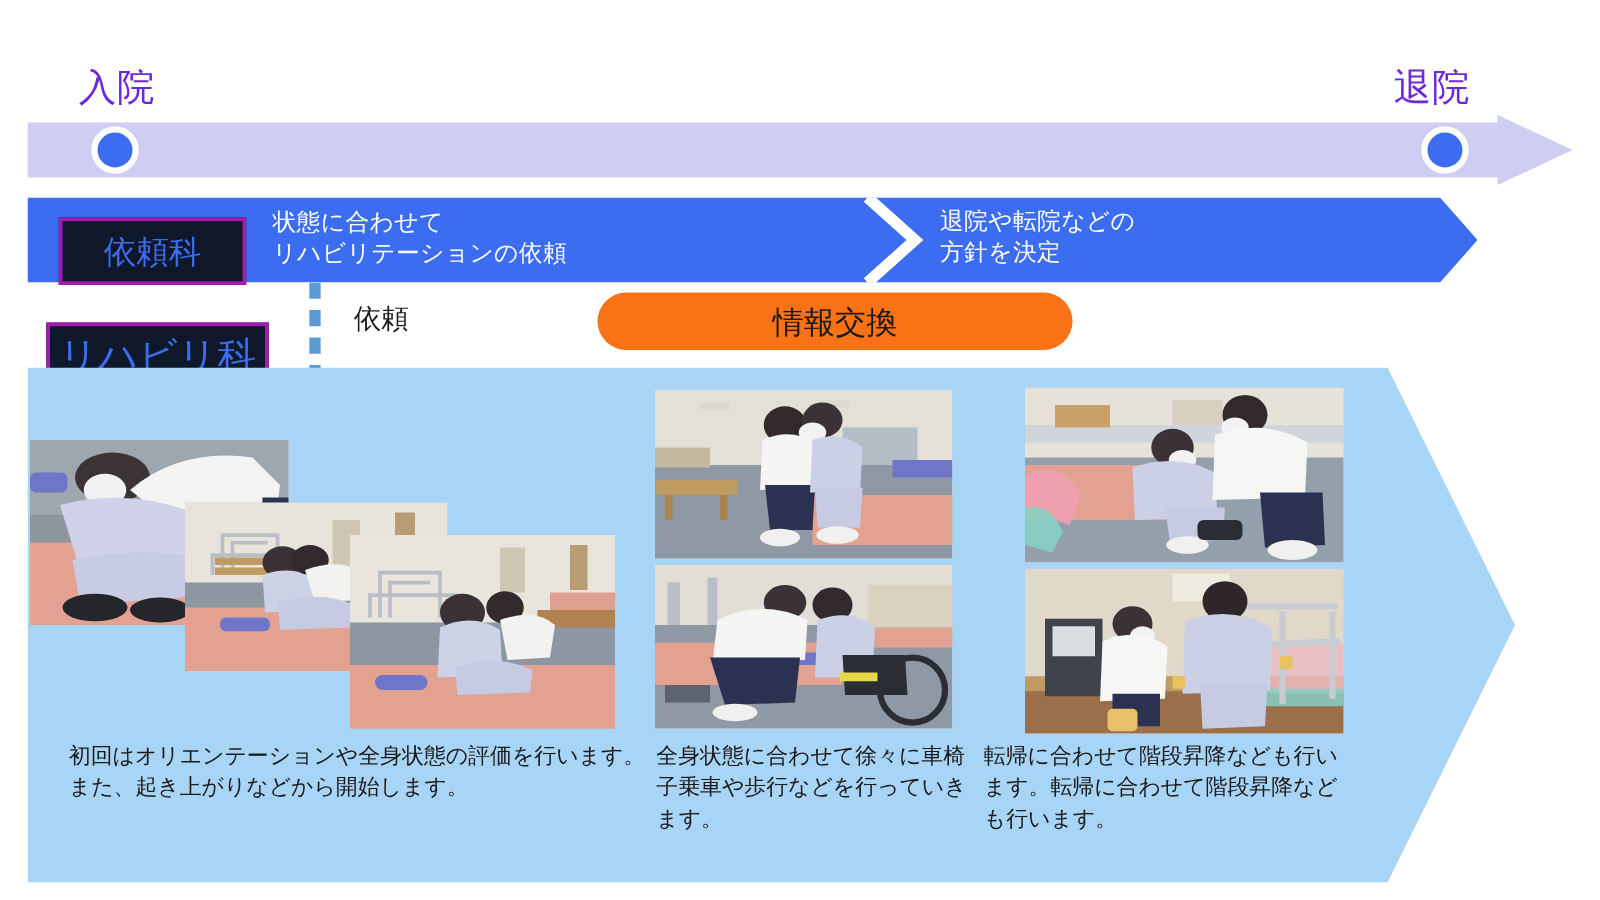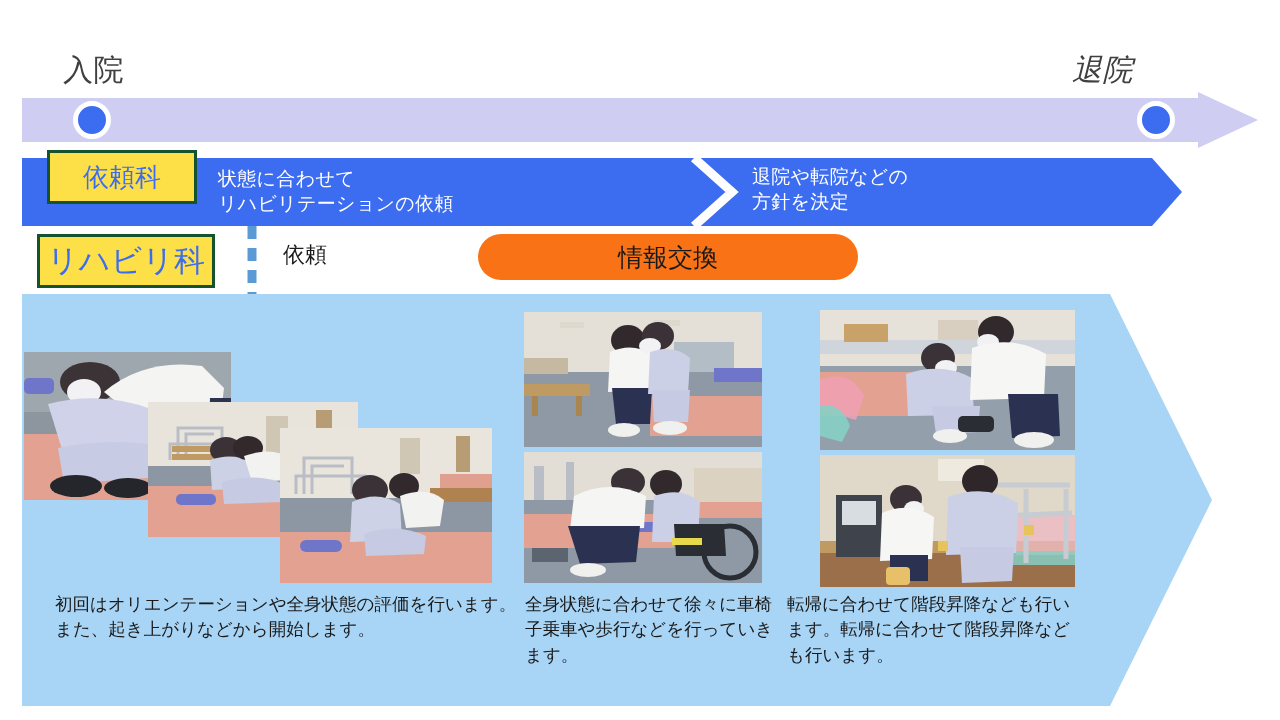--- a/index.html
+++ b/index.html
@@ -25,26 +25,26 @@
     left: 22px;
     top: 92px;
     width: 1236px;
     height: 56px;
   }
   .timeline-arrow svg { display: block; }
 
   .tl-label {
     position: absolute;
     font-size: 30px;
-    color: #404040;
+    color: #6d28d9;
     white-space: nowrap;
     letter-spacing: 0.5px;
   }
   .tl-label.admit { left: 63px; top: 50px; }
-  .tl-label.discharge { left: 1072px; top: 50px; font-style: italic; }
+  .tl-label.discharge { left: 1115px; top: 50px; }
 
   .tl-dot {
     position: absolute;
     width: 38px;
     height: 38px;
     border-radius: 50%;
     background: #3c6df0;
     border: 5px solid #ffffff;
     box-sizing: border-box;
   }
@@ -68,28 +68,29 @@
     line-height: 1.32;
     white-space: pre-line;
     letter-spacing: 0.3px;
   }
   .dept-text.seg1 { left: 218px; top: 166px; }
   .dept-text.seg2 { left: 752px; top: 166px; font-family: Liberation Mono, monospace; }
 
   
   .label-box {
     position: absolute;
-    background: #fde047;
-    border: 3px solid #14532d;
+    background: #0f172a;
+    border: 3px solid #a21caf;
     color: #3c6df0;
     display: flex;
     align-items: center;
     justify-content: center;
     box-sizing: border-box;
     white-space: nowrap;
+    margin-top: 24px;
   }
   .label-box.dept {
     left: 47px;
     top: 150px;
     width: 150px;
     height: 54px;
     font-size: 26px;
   }
   .label-box.rehab {
     left: 37px;

